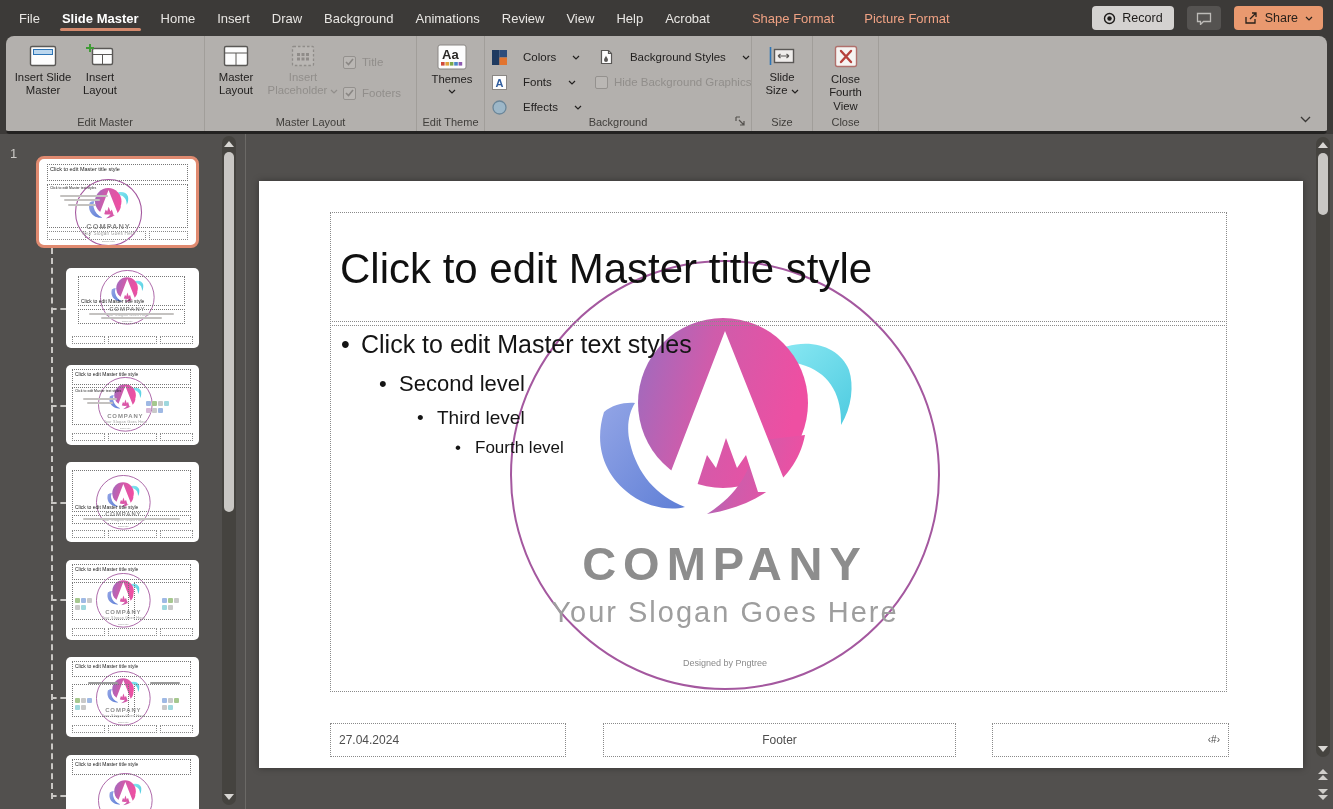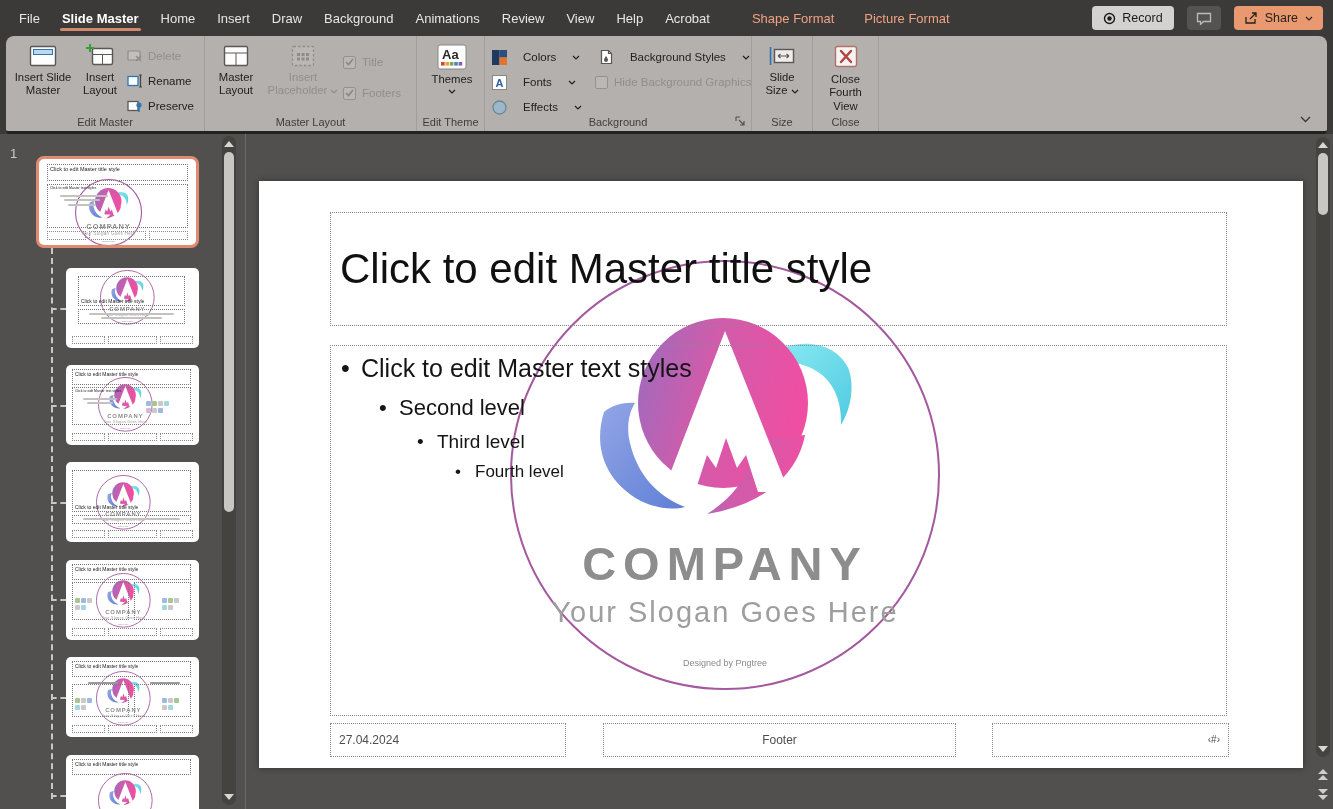--- a/index.html
+++ b/index.html
@@ -91,21 +91,21 @@
   .t5 .t-logo-s{left:30px;top:13px}
   .t6 .t-logo-s{left:30px;top:14px}
   .t7 .t-logo-s{left:32px;top:18px}
 
   
   .slide{position:absolute;left:259px;top:47px;width:1044px;height:587px;background:#fff;box-shadow:0 0 7px rgba(0,0,0,.35)}
   .logo-main{position:absolute;left:251px;top:79px;z-index:1}
   .ph{position:absolute;border:1px dotted #8a8a8a;z-index:2}
   .ph-title{left:71px;top:31px;width:897px;height:114px}
   .title-text{position:absolute;left:9px;top:50%;transform:translateY(-50%);font-size:42px;color:#101010;white-space:nowrap}
-  .ph-body{left:71px;top:164px;width:897px;height:371px}
+  .ph-body{left:71px;top:140px;width:897px;height:371px}
   .bullet{display:inline-block;width:20px}
   .b1{font-size:25px;margin:8px 0 12px 10px;color:#141414}
   .b2{font-size:22px;margin:0 0 10px 48px;color:#141414}
   .b3{font-size:19px;margin:0 0 9px 86px;color:#141414}
   .b4{font-size:17px;margin:0 0 8px 124px;color:#141414}
   .b5{font-size:15px;margin:0 0 0 164px;color:#141414}
   .ph-foot{top:542px;height:34px;font-size:12px;color:#4e4e4e;line-height:32px}
   .ph-date{left:71px;width:236px;padding-left:8px}
   .ph-footer{left:344px;width:353px;text-align:center}
   .ph-num{left:733px;width:237px;text-align:right;padding-right:8px;font-size:10px}
@@ -203,44 +203,20 @@
     </div>
     <div class="bigbtn" style="width:48px">
       <svg width="28" height="24" viewBox="0 0 28 24">
           <rect x="6.5" y="4.5" width="20" height="16" rx="1.5" fill="#fdfdfd" stroke="#5a5856" stroke-width="1.4"></rect>
           <line x1="6.5" y1="10.5" x2="26.5" y2="10.5" stroke="#5a5856"></line>
           <line x1="16.5" y1="10.5" x2="16.5" y2="20.5" stroke="#5a5856"></line>
           <path d="M4,0 v8 M0,4 h8" stroke="#3f9c35" stroke-width="2"></path>
         </svg>
       <span>Insert Layout</span>
     </div>
-    <div class="smallcol">
-      <div class="smallbtn dis">
-        <svg width="16" height="14" viewBox="0 0 16 14">
-            <rect x="1" y="2" width="12" height="9" rx="1" fill="#c2bfbc" stroke="#8f8c89" stroke-width="1.2"></rect>
-            <path d="M9,7 l5,5 M14,7 l-5,5" stroke="#8f8c89" stroke-width="1.5"></path>
-          </svg>
-        <span>Delete</span>
-      </div>
-      <div class="smallbtn">
-        <svg width="16" height="14" viewBox="0 0 16 14">
-            <rect x="1" y="2.5" width="10" height="9" fill="#fdfdfd" stroke="#2e75b6" stroke-width="1.3"></rect>
-            <path d="M13.5,1 v12 M12,1 h3 M12,13 h3" stroke="#44413f" stroke-width="1.2"></path>
-          </svg>
-        <span>Rename</span>
-      </div>
-      <div class="smallbtn">
-        <svg width="16" height="14" viewBox="0 0 16 14">
-            <rect x="1" y="2.5" width="10" height="9" fill="#fdfdfd" stroke="#5a5856" stroke-width="1.3"></rect>
-            <circle cx="12" cy="6" r="2.6" fill="#2e75b6"></circle>
-            <path d="M12,8 L12,13" stroke="#2e75b6" stroke-width="1.6"></path>
-          </svg>
-        <span>Preserve</span>
-      </div>
-    </div>
     <div class="rgroup-label">Edit Master</div>
   </div>
 
   <div class="rgroup" style="width:212px">
     <div class="bigbtn" style="width:54px">
       <svg width="28" height="24" viewBox="0 0 28 24">
           <rect x="2.5" y="2.5" width="23" height="19" rx="1.5" fill="#fdfdfd" stroke="#5a5856" stroke-width="1.4"></rect>
           <line x1="2.5" y1="9" x2="25.5" y2="9" stroke="#5a5856"></line>
           <line x1="14" y1="9" x2="14" y2="21.5" stroke="#5a5856"></line>
         </svg>

